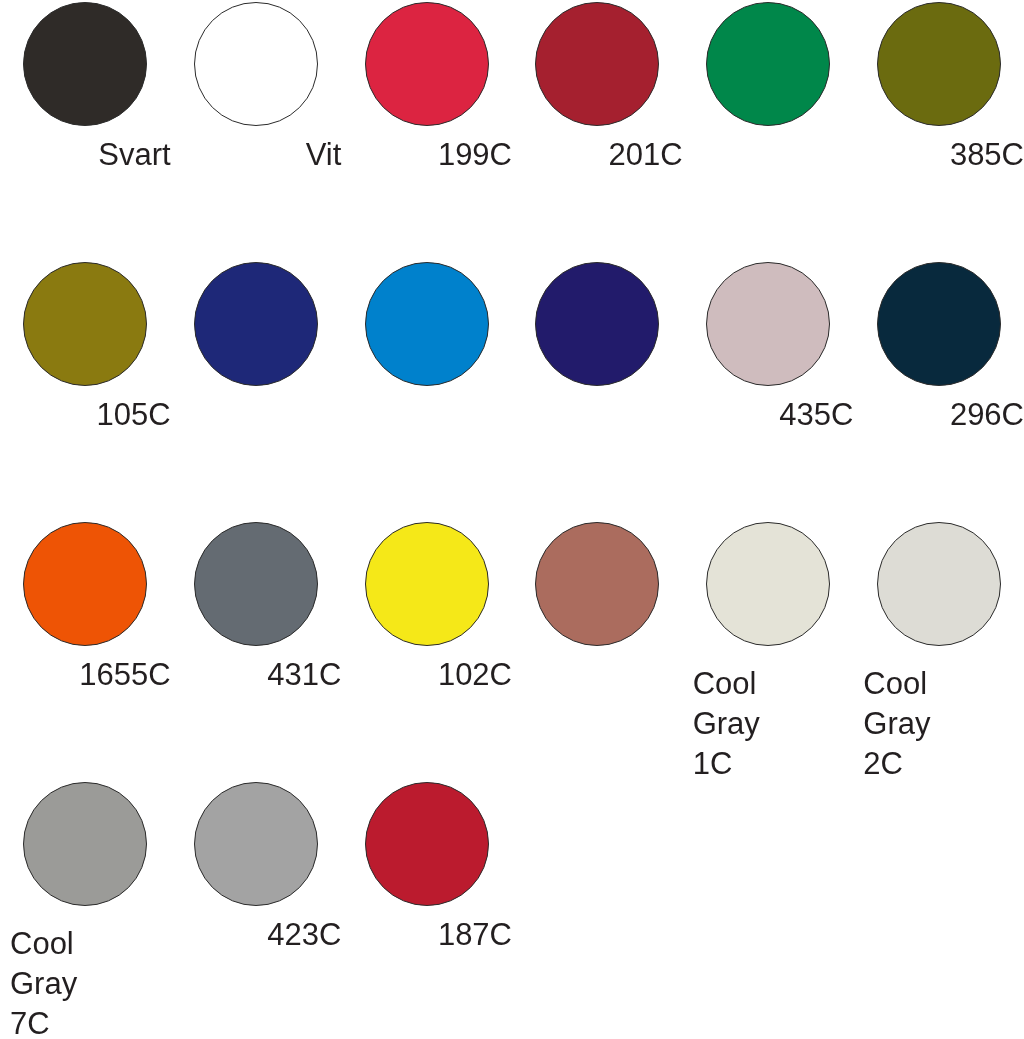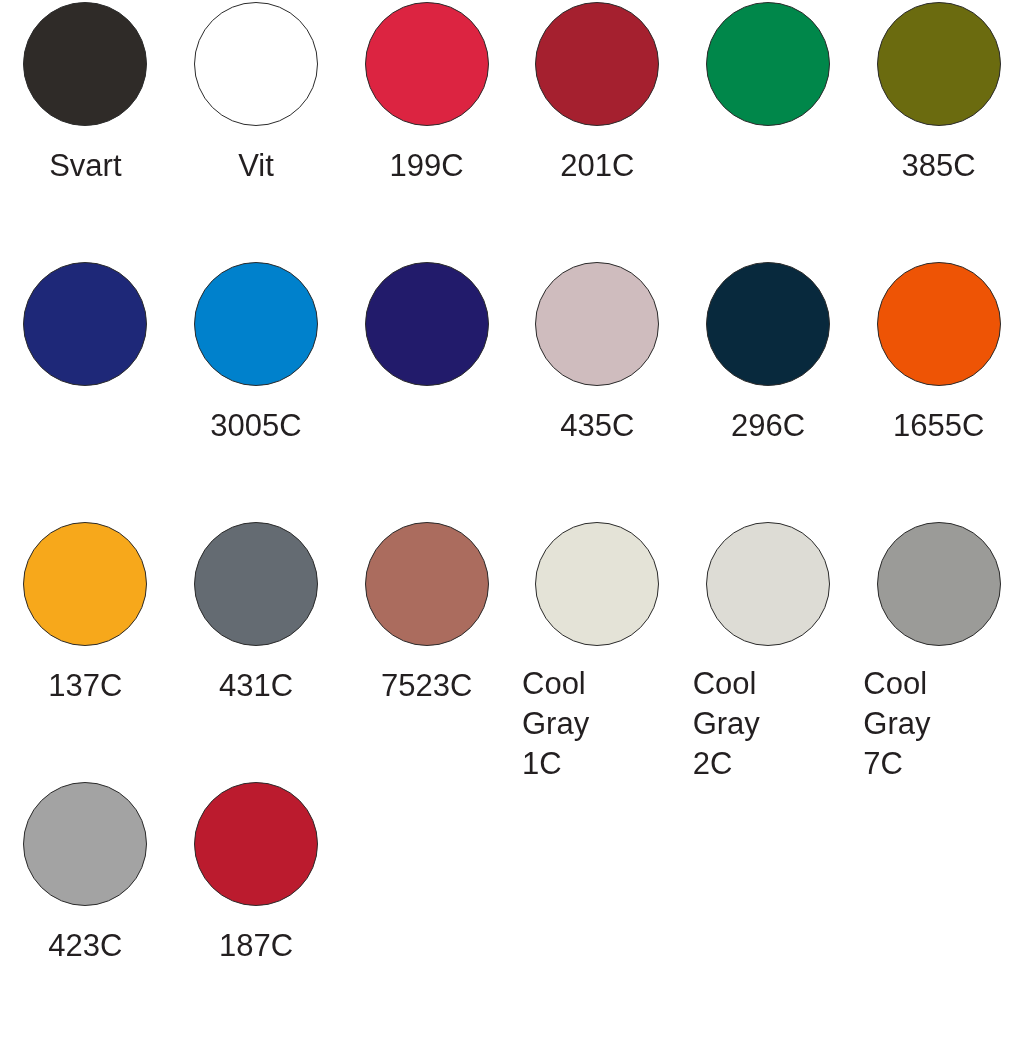--- a/index.html
+++ b/index.html
@@ -40,26 +40,26 @@
     width: 124px;
     height: 124px;
     border-radius: 50%;
     box-sizing: border-box;
     border: 1.2px solid #2b2b2b;
     margin-top: 2px;
     flex: 0 0 auto;
   }
 
   .swatch-label {
-    margin-top: 20px;
+    margin-top: 9px;
     font-size: 31px;
     line-height: 40px;
     letter-spacing: 0px;
     color: #231f20;
-    text-align: center;
+    text-align: right;
     white-space: pre-line;
     width: 100%;
   }
 
   
   .swatch-label.multiline {
     text-align: left;
     padding-left: 10px;
     box-sizing: border-box;
     margin-top: 18px;
@@ -86,52 +86,54 @@
       <div class="swatch-label">201C</div>
     </div>
     <div class="swatch-cell">
       <div class="swatch-dot" style="background: rgb(0, 135, 74); border-color: rgb(43, 43, 43);"></div>
     </div>
     <div class="swatch-cell">
       <div class="swatch-dot" style="background: rgb(107, 107, 15); border-color: rgb(43, 43, 43);"></div>
       <div class="swatch-label">385C</div>
     </div>
     <div class="swatch-cell">
+      <div class="swatch-dot" style="background: rgb(138, 122, 16); border-color: rgb(43, 43, 43);"></div>
+      <div class="swatch-label">105C</div>
+    </div>
+    <div class="swatch-cell">
       <div class="swatch-dot" style="background: rgb(30, 40, 120); border-color: rgb(43, 43, 43);"></div>
     </div>
     <div class="swatch-cell">
       <div class="swatch-dot" style="background: rgb(0, 129, 204); border-color: rgb(43, 43, 43);"></div>
-      <div class="swatch-label">3005C</div>
     </div>
     <div class="swatch-cell">
       <div class="swatch-dot" style="background: rgb(34, 27, 107); border-color: rgb(43, 43, 43);"></div>
     </div>
     <div class="swatch-cell">
       <div class="swatch-dot" style="background: rgb(207, 188, 190); border-color: rgb(43, 43, 43);"></div>
       <div class="swatch-label">435C</div>
     </div>
     <div class="swatch-cell">
       <div class="swatch-dot" style="background: rgb(8, 41, 61); border-color: rgb(43, 43, 43);"></div>
       <div class="swatch-label">296C</div>
     </div>
     <div class="swatch-cell">
       <div class="swatch-dot" style="background: rgb(238, 84, 5); border-color: rgb(43, 43, 43);"></div>
       <div class="swatch-label">1655C</div>
     </div>
     <div class="swatch-cell">
-      <div class="swatch-dot" style="background: rgb(247, 168, 27); border-color: rgb(43, 43, 43);"></div>
-      <div class="swatch-label">137C</div>
-    </div>
-    <div class="swatch-cell">
       <div class="swatch-dot" style="background: rgb(100, 107, 114); border-color: rgb(43, 43, 43);"></div>
       <div class="swatch-label">431C</div>
     </div>
     <div class="swatch-cell">
+      <div class="swatch-dot" style="background: rgb(245, 232, 24); border-color: rgb(43, 43, 43);"></div>
+      <div class="swatch-label">102C</div>
+    </div>
+    <div class="swatch-cell">
       <div class="swatch-dot" style="background: rgb(171, 108, 94); border-color: rgb(43, 43, 43);"></div>
-      <div class="swatch-label">7523C</div>
     </div>
     <div class="swatch-cell">
       <div class="swatch-dot" style="background: rgb(228, 227, 215); border-color: rgb(43, 43, 43);"></div>
       <div class="swatch-label multiline">Cool
 Gray
 1C</div>
     </div>
     <div class="swatch-cell">
       <div class="swatch-dot" style="background: rgb(221, 220, 213); border-color: rgb(43, 43, 43);"></div>
       <div class="swatch-label multiline">Cool

